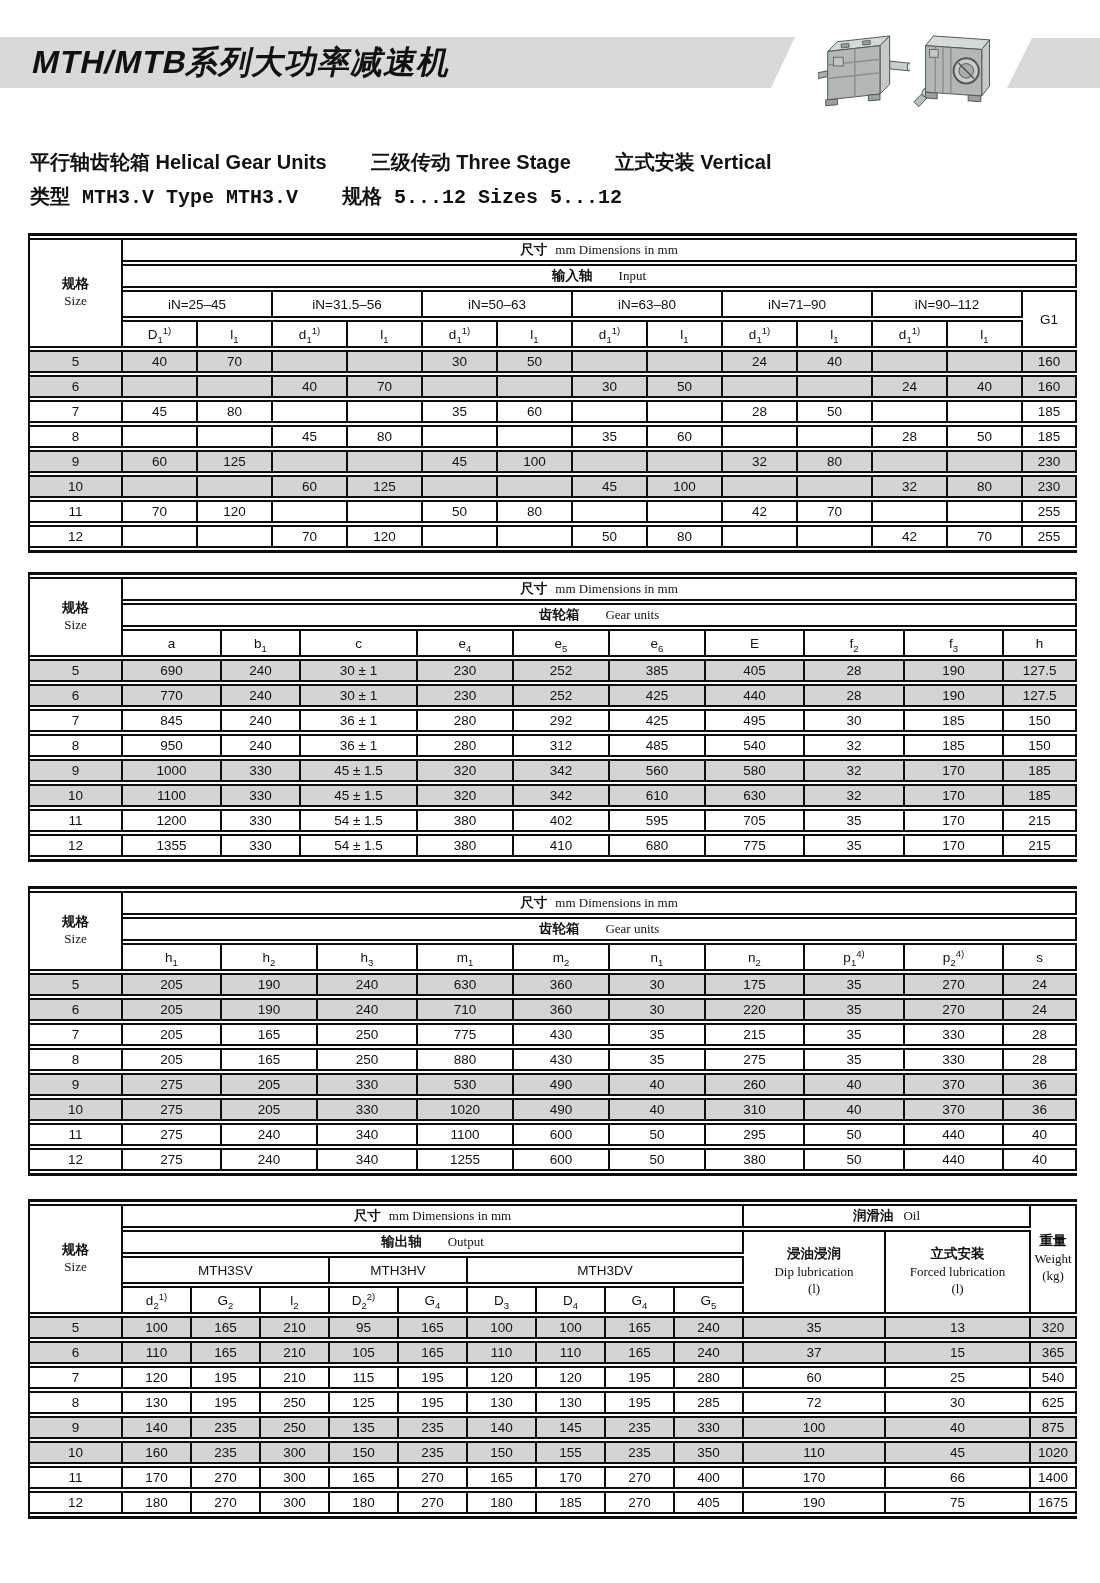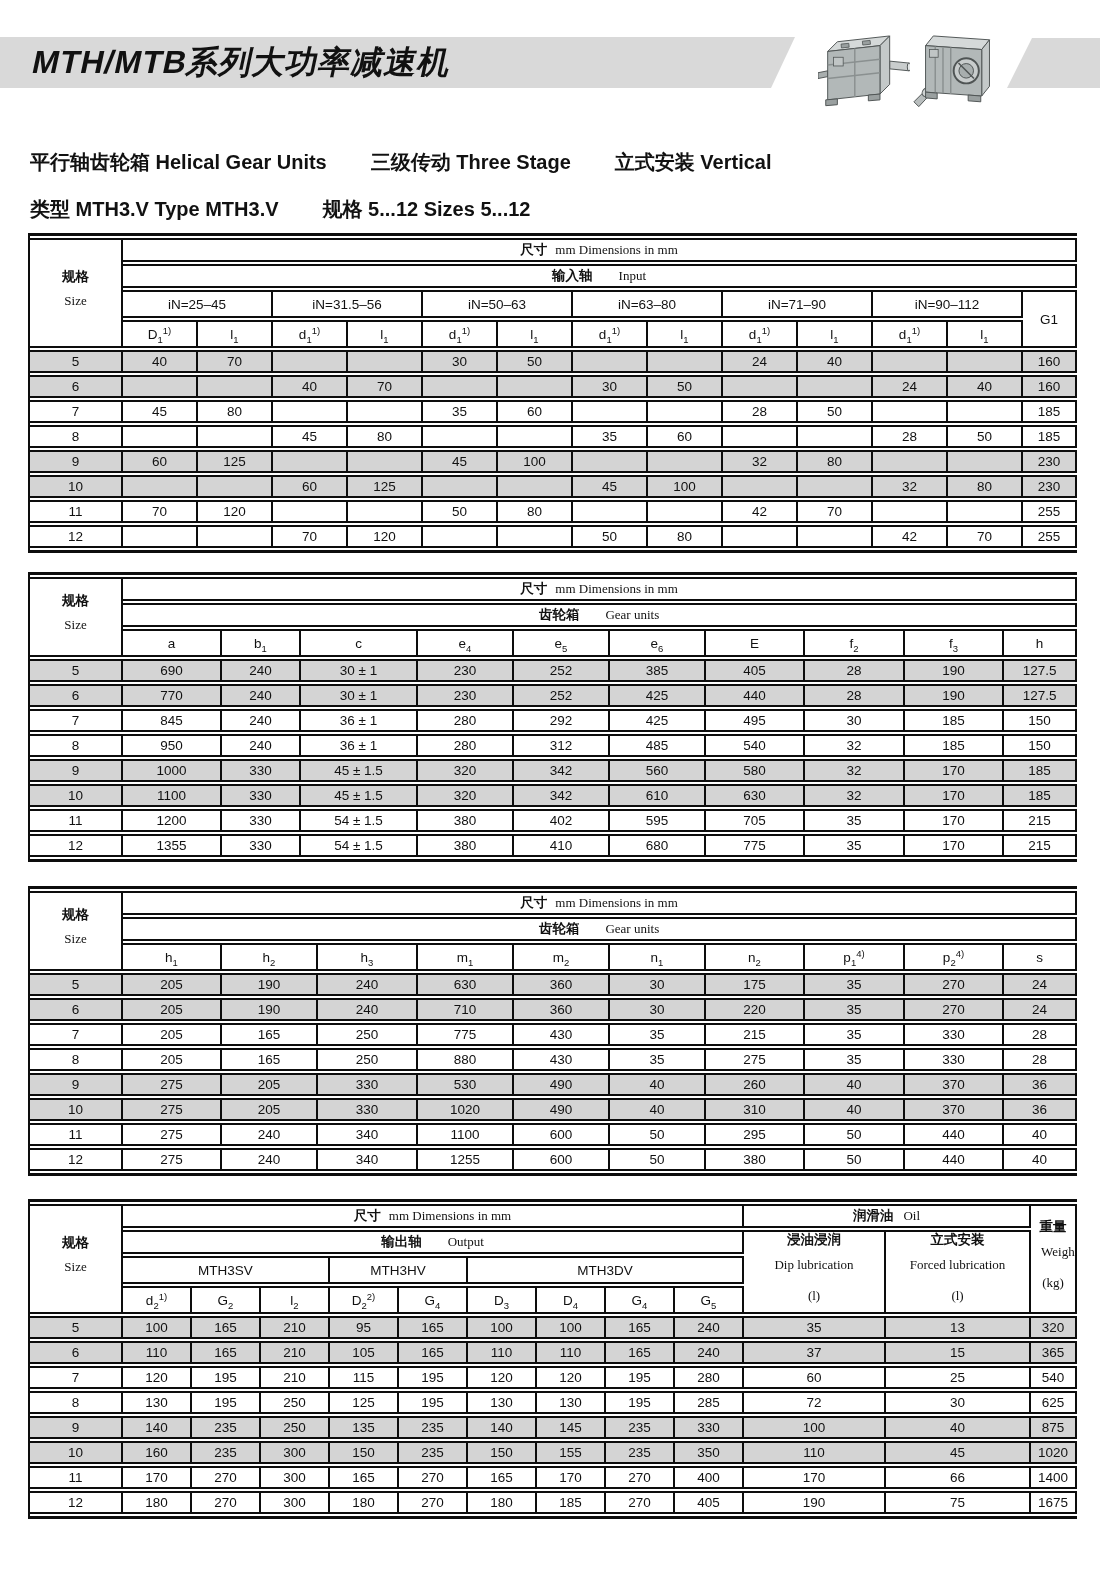--- a/index.html
+++ b/index.html
@@ -20,21 +20,21 @@
     transform:skewX(-12deg);transform-origin:left bottom;letter-spacing:1px;white-space:nowrap;}
   .banner-right{position:absolute;left:1007px;top:38px;width:93px;height:50px;
     background:var(--banner_gray,#d9d9d9);
     clip-path:polygon(25px 0,100% 0,100% 100%,0 100%);}
   .gear-images{position:absolute;left:818px;top:22px;width:186px;height:86px;display:flex;gap:2px;}
   .gear-images svg{width:92px;height:86px;}
 
   
   .subtitle{position:absolute;left:30px;font-size:20px;font-weight:bold;white-space:nowrap;text-align:right;}
   #subtitle-line1{top:149px;}
-  #subtitle-line2{top:196px;}
+  #subtitle-line2{top:183px;font-family:Liberation Mono, monospace;}
   .subtitle span{margin-right:44px;}
   .subtitle span:last-child{margin-right:0;}
 
   
   .tablewrap{position:absolute;left:28px;width:1047px;}
   #t1{top:233px;} #t2{top:572px;} #t3{top:886px;} #t4{top:1199px;}
 
   table{width:100%;table-layout:fixed;border-collapse:separate;border-spacing:0 2px;
     border-left:2px solid var(--table_line,#0d0d0d);
     border-top:3px solid var(--table_line,#0d0d0d);
@@ -47,21 +47,21 @@
   tr.row-groups th{height:24px;text-align:center;}
   tr.row-cols th{height:24px;}
   tbody td{height:19px;line-height:1;}
   tbody tr.shade td{background:var(--row_shade,#d4d4d4);}
   .zh{font-weight:bold;font-size:13.5px;}
   .en{font-size:13px;font-family:Liberation Serif, serif;}
   .title-cell .en{margin-left:8px;}
   .section-cell .en{margin-left:26px;text-align:center;}
   .oil-cell .en{margin-left:10px;}
   .stack{display:flex;flex-direction:column;justify-content:space-between;line-height:1.2;}
-  .stack .en{margin:8px;}
+  .stack .en{margin:1px;}
   sub{font-size:9.5px;line-height:0;}
   sup{font-size:9.5px;line-height:0;}
 </style>
 </head>
 <body>
 
 <div class="page">
 
   <div class="banner">
     <h1>MTH/MTB系列大功率减速机</h1>

